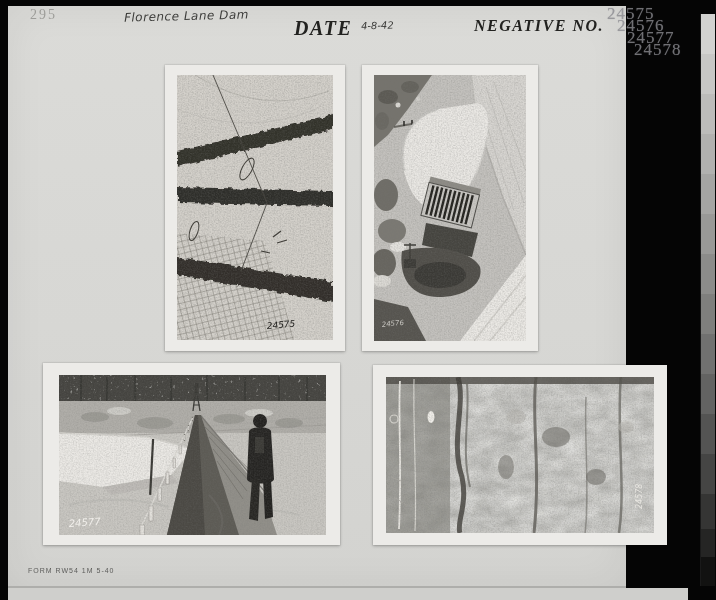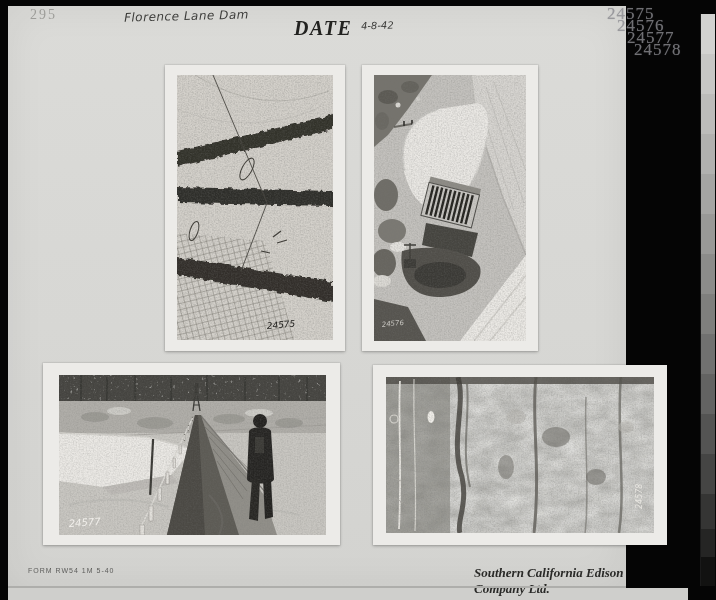--- a/index.html
+++ b/index.html
@@ -75,20 +75,21 @@
 
   <div id="gray-wedge"></div>
   <div id="below-card"></div>
 
   <div id="card">
 
     <span class="ref-stamp">295</span>
     <span class="hand" style="left:116px;top:3px;font-size:12px;transform:rotate(-1.5deg);letter-spacing:.5px;">Florence Lane Dam</span>
     <span class="field-label" style="left:286px;top:11px;font-size:20px;">DATE</span>
     <span class="hand" style="left:353px;top:14px;font-size:10px;transform:rotate(-2deg);">4-8-42</span>
+    <span class="field-label" style="left:466px;top:11px;font-size:16px;">NEGATIVE  NO.</span>
     <span class="stamp" style="left:599px;top:-2px;">24575</span>
     <span class="stamp" style="left:609px;top:10px;">24576</span>
     <span class="stamp" style="left:619px;top:22px;">24577</span>
     <span class="stamp" style="left:626px;top:34px;">24578</span>
 
     <div class="mat" style="left:157px;top:59px;width:180px;height:286px;">
       <div class="photo" style="left:12px;top:10px;width:156px;height:265px;">
         <svg viewBox="0 0 156 265" preserveAspectRatio="none">
           <rect width="156" height="265" fill="#d3d0ca"></rect>
           <path d="M18,0 Q85,42 152,16" stroke="#aaa8a2" stroke-width="1" fill="none" opacity="0.6"></path>
@@ -240,18 +241,17 @@
           <ellipse cx="120" cy="90" rx="8" ry="12" fill="#5f5d57" opacity="0.45"></ellipse>
           <ellipse cx="130" cy="40" rx="10" ry="7" fill="#b8b6b0" opacity="0.6"></ellipse>
           <ellipse cx="240" cy="50" rx="8" ry="6" fill="#b8b6b0" opacity="0.55"></ellipse>
           <rect width="268" height="156" filter="url(#grain)" opacity="0.4"></rect>
           <text x="256" y="132" font-size="8" font-style="italic" fill="#e8e6e1" font-family="DejaVu Sans, sans-serif" transform="rotate(-90 256 132)">24578</text>
         </svg>
       </div>
     </div>
 
     <span class="form-no">FORM RW54   1M   5-40</span>
-    <span class="footer-italic" style="left:466px;top:559px;font-size:13px;">Southern California Edison Company Ltd.</span>
 
     <div id="card-bottom-edge"></div>
   </div>
 
 </div>
 
 </body></html>

